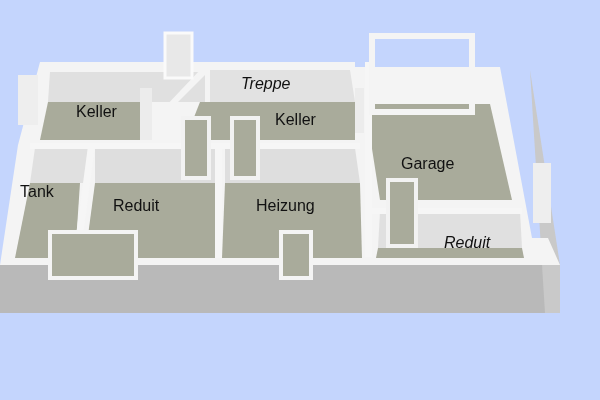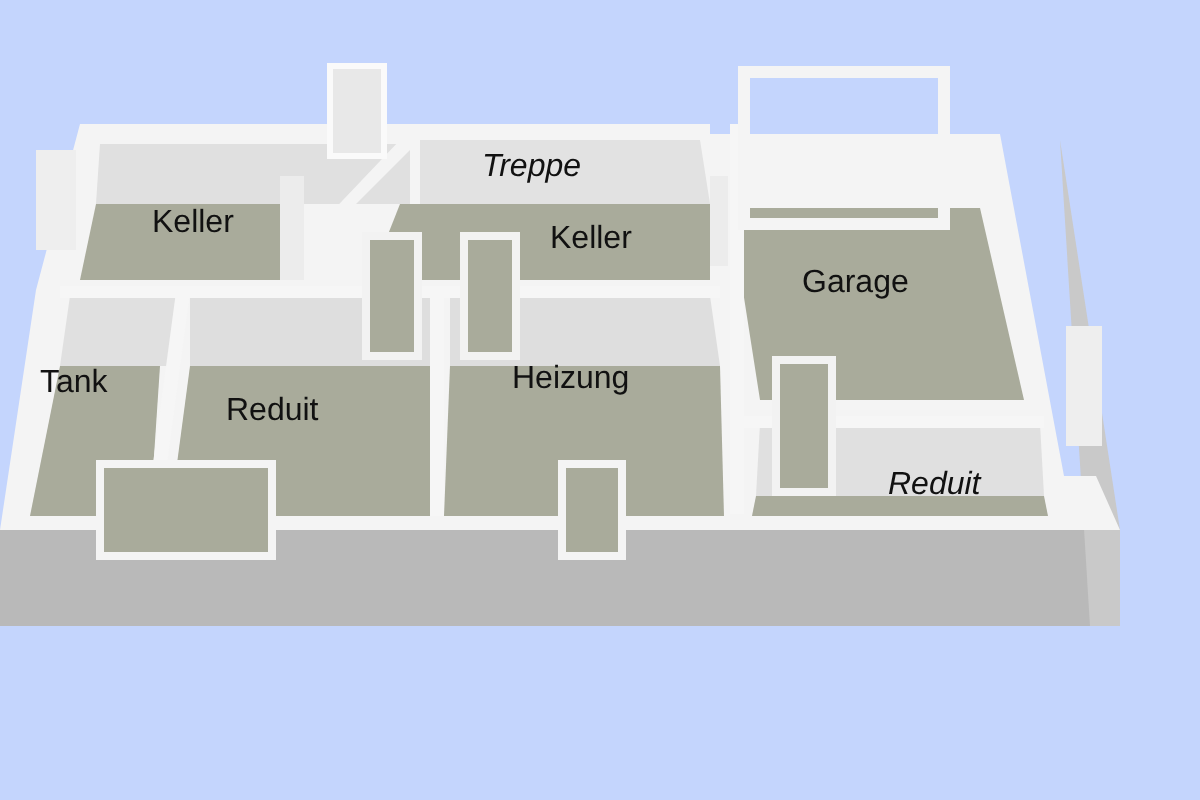--- a/index.html
+++ b/index.html
@@ -48,17 +48,17 @@
   <rect x="50" y="232" width="86" height="46" fill="#a9ab9b" stroke="#f4f4f4" stroke-width="4"></rect>
   <rect x="281" y="232" width="30" height="46" fill="#a9ab9b" stroke="#f4f4f4" stroke-width="4"></rect>
   <rect x="18" y="75" width="20" height="50" fill="#eeeeee"></rect>
   <rect x="533" y="163" width="18" height="60" fill="#eeeeee"></rect>
   <rect x="355" y="88" width="9" height="45" fill="#ececec"></rect>
 </svg>
 
 <div class="lbl" style="left:76px;top:103px;">Keller</div>
 <div class="lbl" style="left:241px;top:75px;font-style:italic;">Treppe</div>
 <div class="lbl" style="left:275px;top:111px;">Keller</div>
-<div class="lbl" style="left:401px;top:133px;">Garage</div>
+<div class="lbl" style="left:401px;top:155px;">Garage</div>
 <div class="lbl" style="left:20px;top:183px;">Tank</div>
 <div class="lbl" style="left:113px;top:197px;">Reduit</div>
-<div class="lbl" style="left:256px;top:181px;">Heizung</div>
+<div class="lbl" style="left:256px;top:197px;">Heizung</div>
 <div class="lbl" style="left:444px;top:234px;font-style:italic;text-align:center;">Reduit</div>
 
 </body></html>

